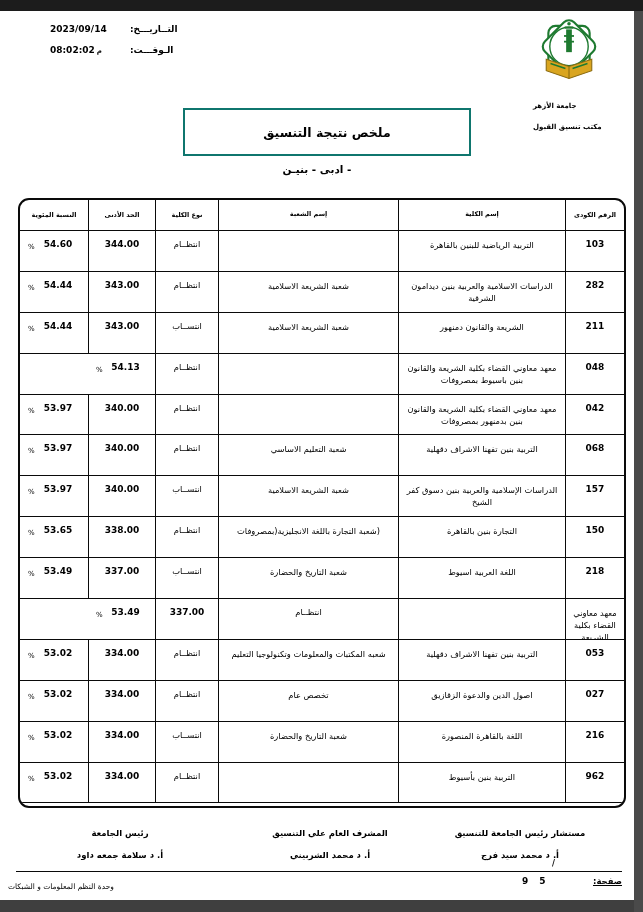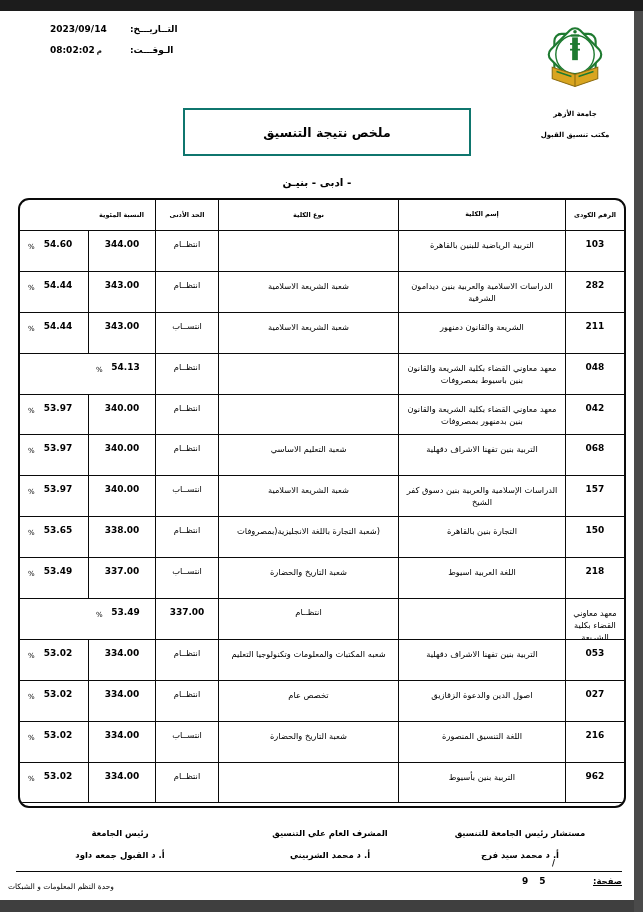--- a/index.html
+++ b/index.html
@@ -11,29 +11,29 @@
   .bar-bottom{position:absolute;left:0;top:900px;width:634px;height:12px;background:#3f3f3f;}
 
   
   .dt{position:absolute;left:28px;top:24px;width:160px;font-size:9px;font-weight:bold;}
   .dt-row{display:flex;flex-direction:row-reverse;justify-content:flex-start;margin-bottom:11px;}
   .dt-label{direction:rtl;width:58px;text-align:left;}
   .dt-val{direction:rtl;display:flex;flex-direction:row-reverse;gap:2px;margin-left:8px;width:80px;justify-content:flex-start;}
   .dt-suffix{font-size:7px;align-self:flex-end;}
 
   
-  .logo-wrap{position:absolute;left:533px;top:26px;width:84px;text-align:center;}
+  .logo-wrap{position:absolute;left:533px;top:18px;width:84px;text-align:left;}
   .logo-caption{direction:rtl;font-size:7px;font-weight:bold;margin-top:6px;}
   .logo-caption2{direction:rtl;font-size:7px;font-weight:bold;margin-top:13px;}
 
   
   .title-box{position:absolute;left:183px;top:108px;width:284px;height:44px;border:2px solid #0f766e;
              display:flex;align-items:center;justify-content:center;}
   .title-text{direction:rtl;font-size:12.5px;font-weight:bold;}
-  .subtitle{position:absolute;left:0;top:176px;width:634px;text-align:center;direction:rtl;
+  .subtitle{position:absolute;left:0;top:163px;width:634px;text-align:center;direction:rtl;
             font-size:10.5px;font-weight:bold;}
 
   
   .table{position:absolute;left:18px;top:198px;width:608px;height:610px;box-sizing:border-box;
          border:2px solid #0a0a0a;border-radius:11px;overflow:hidden;display:flex;flex-direction:column;
          background:#fff;}
   .trow,.thead{direction:rtl;display:grid;grid-template-columns:59px 167px 180px 63px 67px auto;}
   .thead{height:30px;border-bottom:1px solid #0a0a0a;}
   .trow{height:39.9px;border-bottom:1.6px solid #0a0a0a;}
   .tspacer{flex:1;}
@@ -114,20 +114,21 @@
 
   <div class="title-box">
     <span class="title-text">ملخص نتيجة التنسيق</span>
   </div>
   <div class="subtitle">- ادبى - بنيـن</div>
 
   <div class="table">
     <div class="thead">
       <div class="cell c-code">الرقم الكودى</div>
       <div class="cell c-college">إسم الكلية</div>
+      <div class="cell c-branch">إسم الشعبة</div>
       <div class="cell c-type">نوع الكلية</div>
       <div class="cell c-min">الحد الأدنى</div>
       <div class="cell c-pct">النسبة المئوية</div>
     </div>
     <div>
         <div class="trow">
           <div class="cell c-code">103</div>
           <div class="cell c-college">التربية الرياضية للبنين بالقاهرة</div>
           <div class="cell c-branch"></div>
           <div class="cell c-type">انتظــام</div>
@@ -251,21 +252,21 @@
           <div class="cell c-branch">تخصص عام</div>
           <div class="cell c-type">انتظــام</div>
           <div class="cell c-min">334.00</div>
           <div class="cell c-pct">
             <span class="pct-sign">%</span>
             <span class="pct-val">53.02</span>
           </div>
         </div>
         <div class="trow">
           <div class="cell c-code">216</div>
-          <div class="cell c-college">اللغة التنسيق المنصورة</div>
+          <div class="cell c-college">اللغة بالقاهرة المنصورة</div>
           <div class="cell c-branch">شعبة التاريخ والحضارة</div>
           <div class="cell c-type">انتســاب</div>
           <div class="cell c-min">334.00</div>
           <div class="cell c-pct">
             <span class="pct-sign">%</span>
             <span class="pct-val">53.02</span>
           </div>
         </div>
         <div class="trow">
           <div class="cell c-code">962</div>
@@ -285,21 +286,21 @@
   <div class="sig sig-right">
     <div class="sig-title">مستشار رئيس الجامعة للتنسيق</div>
     <div class="sig-name">أ. د محمد سيد فرج</div>
   </div>
   <div class="sig sig-mid">
     <div class="sig-title">المشرف العام علي التنسيق</div>
     <div class="sig-name">أ. د محمد الشربيني</div>
   </div>
   <div class="sig sig-left">
     <div class="sig-title">رئيس الجامعة</div>
-    <div class="sig-name">أ. د القبول جمعه داود</div>
+    <div class="sig-name">أ. د سلامة جمعه داود</div>
   </div>
 
   <div class="slash">/</div>
   <div class="rule"></div>
 
   <div class="pageline">
     <span class="page-nums">
       <span>9</span>
       <span>5</span>
     </span>

